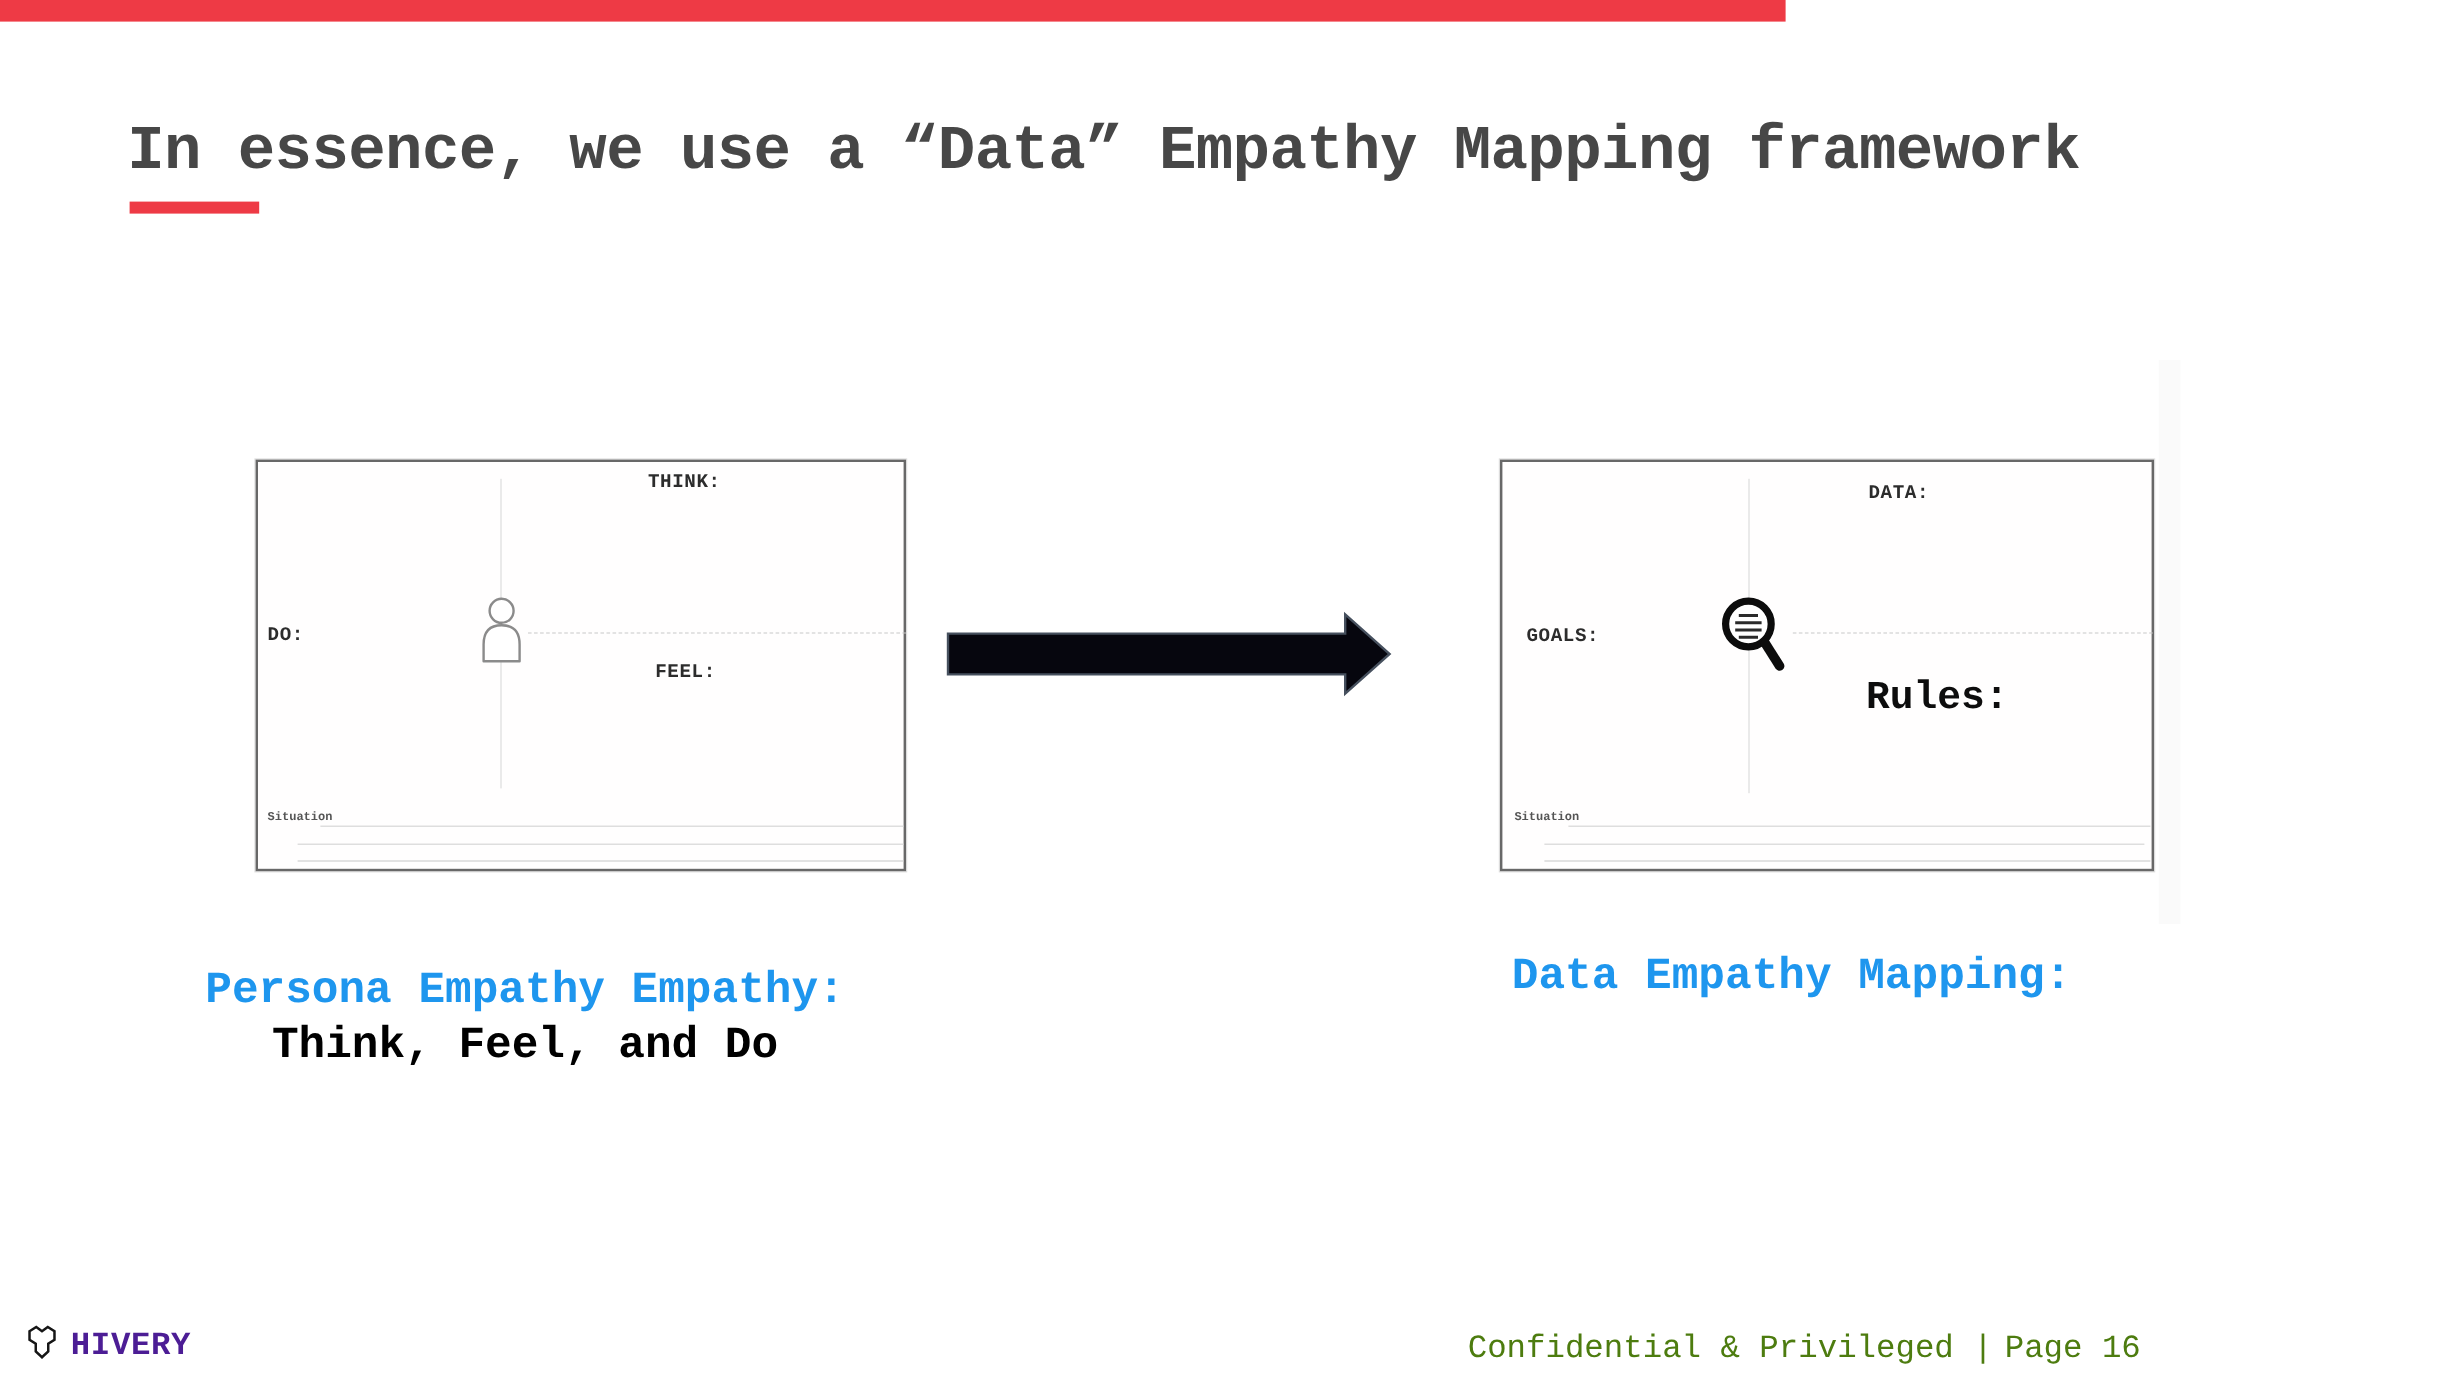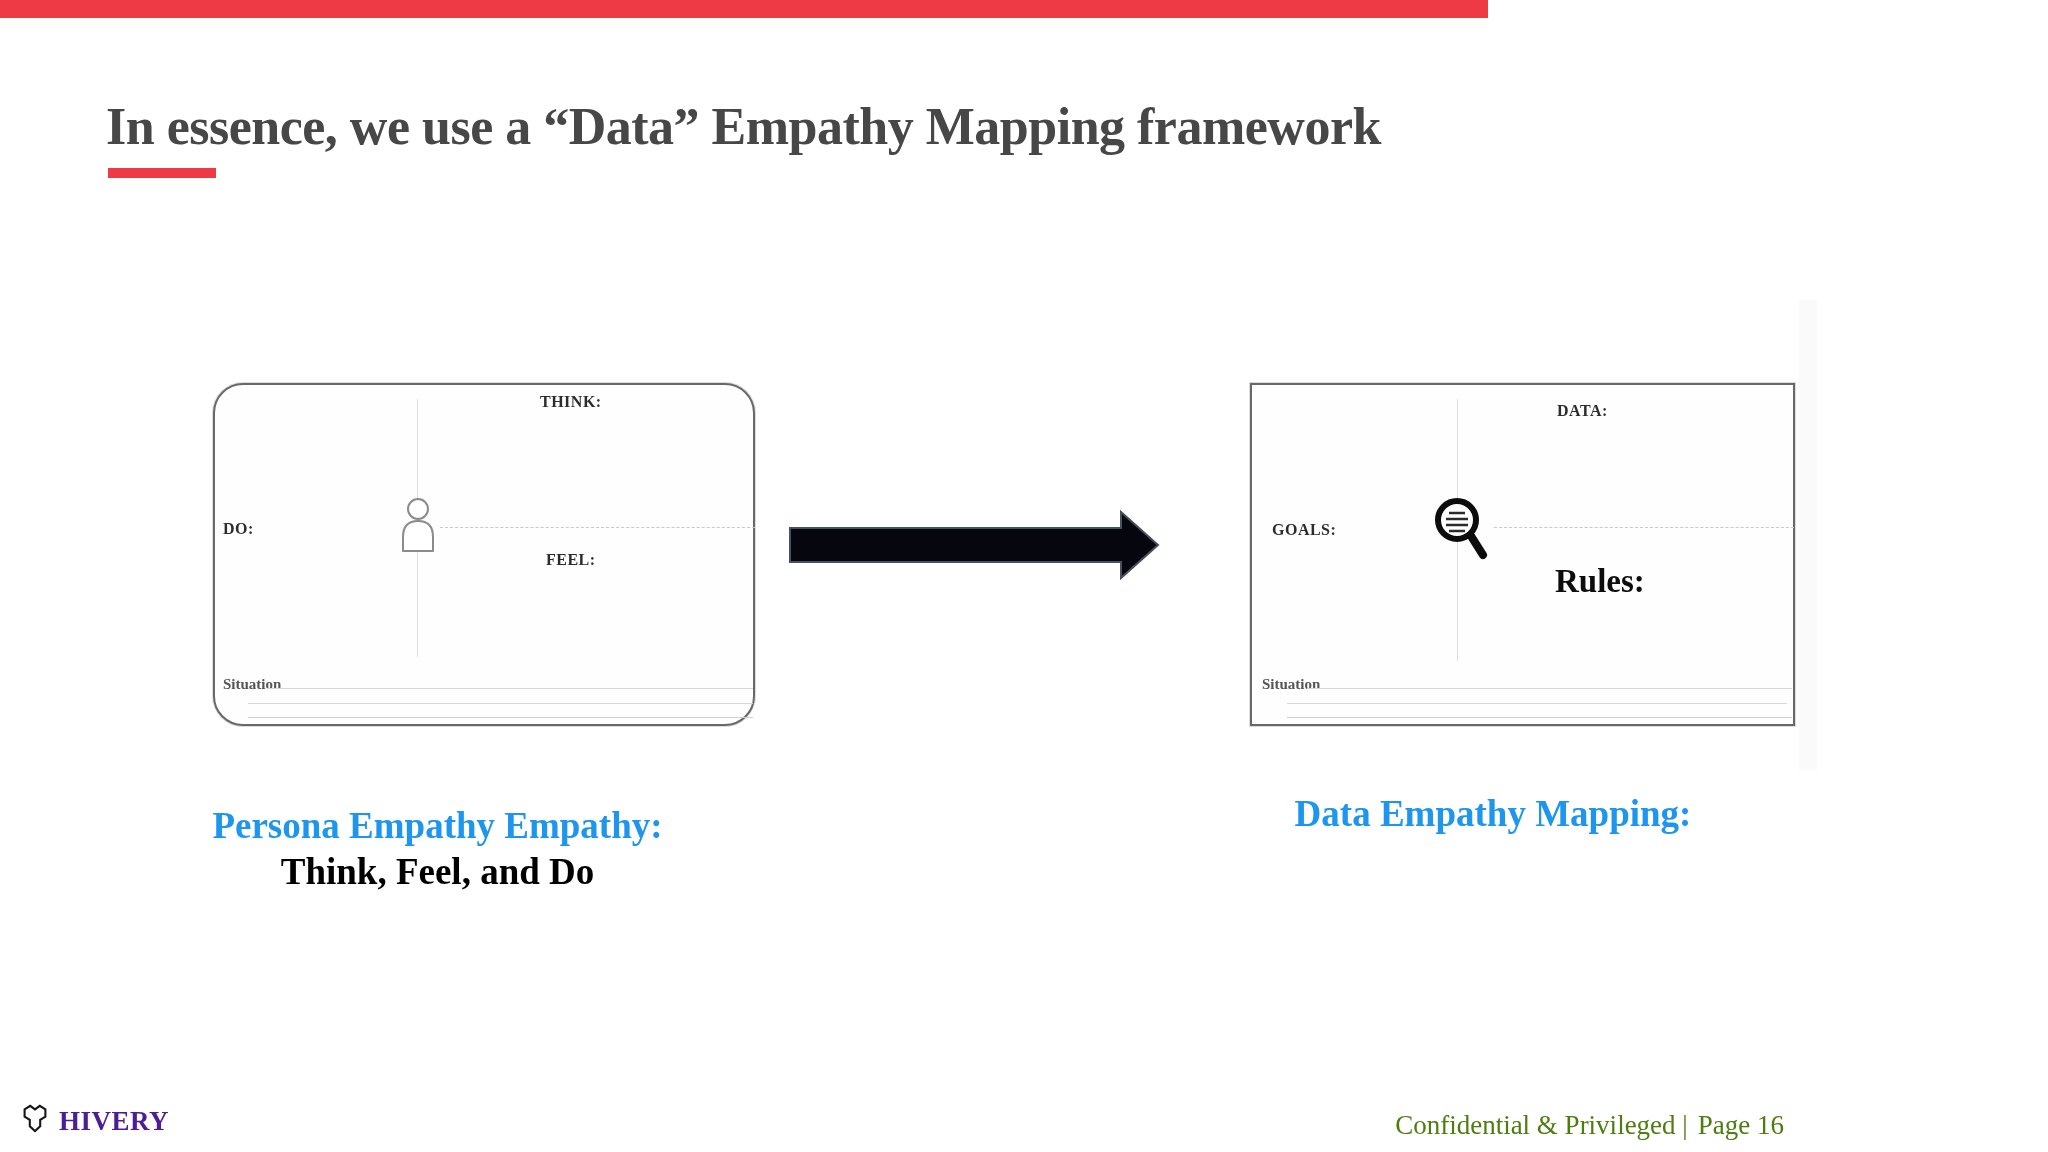--- a/index.html
+++ b/index.html
@@ -2,21 +2,21 @@
 <html style="--red: #ee3a45; --blue: #1e96ee;"><head>
 <meta charset="utf-8">
 <style>
   html, body { margin: 0; padding: 0; background: #ffffff; }
   .slide {
     position: relative;
     width: 1817px;
     height: 1152px;
     background: #ffffff;
     overflow: hidden;
-    font-family: Liberation Serif, serif;
+    font-family: Liberation Mono, monospace;
   }
   :root { --red: #ee3a45; --blue: #1e96ee; }
 
   .top-bar {
     position: absolute; left: 0; top: 0;
     width: 1488px; height: 18px;
     background: var(--red);
   }
 
   .slide-title {
@@ -36,39 +36,39 @@
   }
 
   .map-box {
     position: absolute; top: 383px;
     width: 542px; height: 343px;
     background: #fffefe;
     border: 2px solid #686868;
     box-shadow: 0 0 0 1px rgba(60,60,60,0.18);
     box-sizing: border-box;
   }
-  .map-box.left { left: 213px; border-radius: 30px; }
+  .map-box.left { left: 213px; }
   .map-box.right { left: 1250px; width: 545px; }
 
   .guide-vline {
     position: absolute; width: 1px; background: #dcdcdc;
   }
   .guide-hline {
     position: absolute; height: 0; border-top: 1px dashed #c8c8c8;
   }
   .map-label {
     position: absolute; font-size: 16px; font-weight: 700;
     letter-spacing: 0.5px; color: #2c2c2c; white-space: nowrap;
   }
   .rules-label {
     position: absolute; font-size: 33px; font-weight: 700;
     color: #0d0d0d; white-space: nowrap;
   }
   .situation-label {
-    position: absolute; font-size: 15px; font-weight: 700;
+    position: absolute; font-size: 10px; font-weight: 700;
     color: #555555; filter: blur(0.5px); white-space: nowrap; text-align: right;
   }
   .ruled-line {
     position: absolute; height: 1px; background: #d6d6d6;
   }
   .icon-wrap { position: absolute; }
 
   .flow-arrow { position: absolute; left: 788px; top: 508px; }
 
   .caption {

